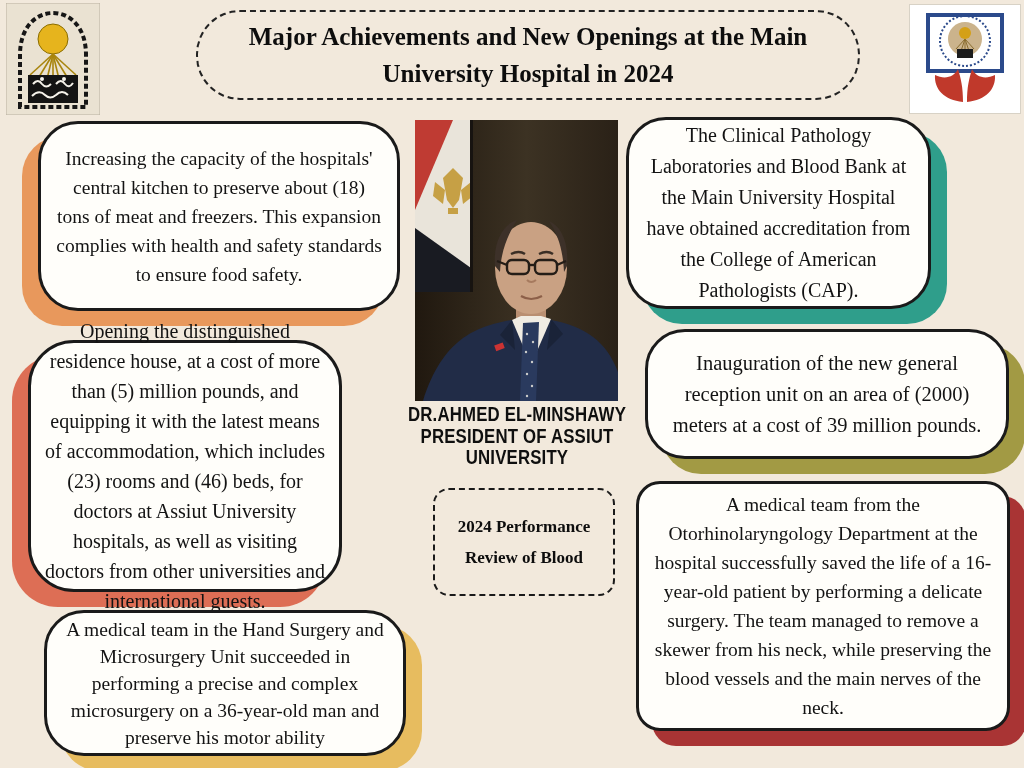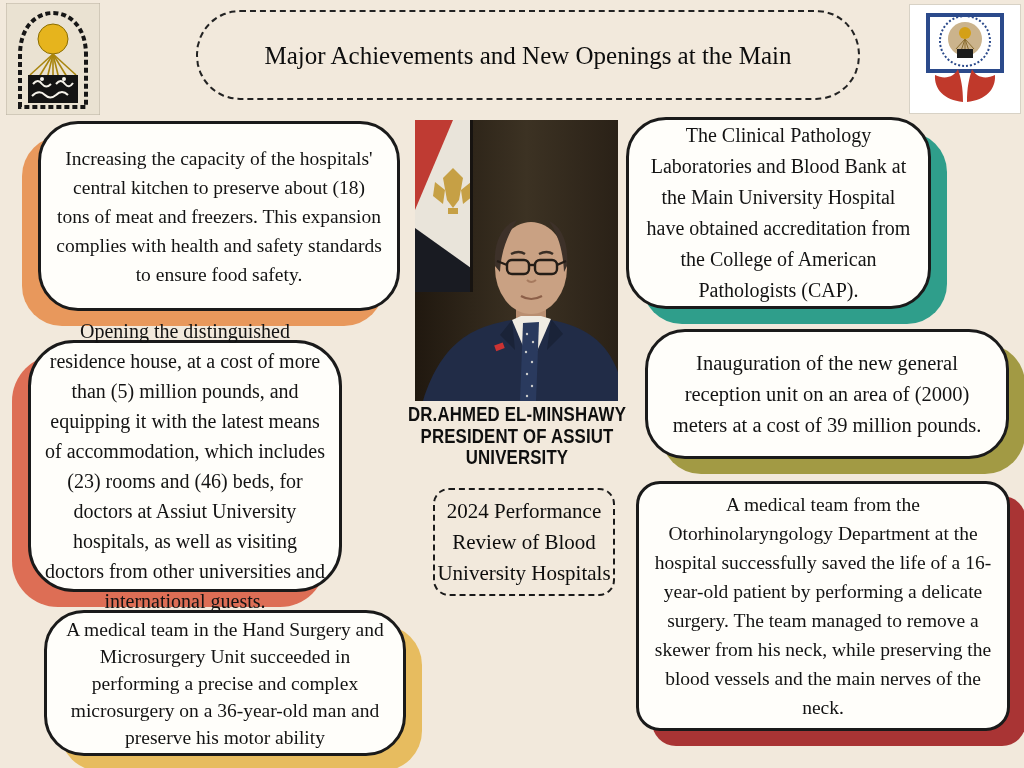--- a/index.html
+++ b/index.html
@@ -9,21 +9,21 @@
     font-family:"Liberation Serif", serif;color:#141414;
   }
   .abs{position:absolute;}
   
   .title-box{
     left:196px;top:10px;width:660px;height:86px;
     border:2px dashed #222;border-radius:44px;
     display:flex;flex-direction:column;align-items:center;justify-content:center;
     background:transparent;
   }
-  .title-line{font-weight:normal;font-size:25px;line-height:37px;text-align:center;color:#0d0d0d;}
+  .title-line{font-weight:bold;font-size:25px;line-height:37px;text-align:center;color:#0d0d0d;}
   
   .logo-left{left:6px;top:3px;width:94px;height:112px;}
   .logo-right{left:910px;top:5px;width:110px;height:108px;background:#ffffff;box-shadow:0 0 0 1px #d8d2c6;}
   
   .card{
     background:#fffefa;border:3px solid #1a1a1a;border-radius:40px;
     box-sizing:border-box;display:flex;align-items:center;justify-content:center;
     text-align:center;padding:8px 14px;color:#131313;
   }
   .card-l1{left:38px;top:121px;width:362px;height:190px;font-size:19.5px;line-height:29px;}
@@ -37,21 +37,21 @@
   .caption{
     left:382px;top:404px;width:270px;text-align:center;
     font-family:"Liberation Sans", sans-serif;font-weight:bold;
     font-size:20px;line-height:21.5px;color:#0f0f0f;
     transform:scaleX(0.84);letter-spacing:0.2px;
   }
   .review-box{
     left:433px;top:488px;width:178px;height:104px;
     border:2px dashed #1a1a1a;border-radius:16px;
     display:flex;flex-direction:column;align-items:center;justify-content:center;
-    font-weight:normal;font-size:21px;line-height:31px;text-align:center;color:#0d0d0d;
+    font-weight:bold;font-size:17px;line-height:31px;text-align:center;color:#0d0d0d;
   }
 </style>
 </head>
 <body style="background: rgb(242, 233, 220);">
 
 <svg class="abs logo-left" viewBox="0 0 94 112">
   <rect x="0" y="0" width="94" height="112" fill="#eae2d2" stroke="#b9b0a0" stroke-width="1"></rect>
   <path d="M14 104 L14 52 C14 24 30 10 47 10 C64 10 80 24 80 52 L80 104 Z" fill="none" stroke="#161616" stroke-width="4" stroke-dasharray="5 3"></path>
   <circle cx="47" cy="36" r="15" fill="#e6b41d" stroke="#8a6d00" stroke-width="1"></circle>
   <g stroke="#a8850e" stroke-width="1.6">
@@ -68,20 +68,21 @@
     <path d="M27 81 q5 -6 9 0 q4 5 9 0"></path>
     <path d="M50 81 q5 -6 9 0 q4 5 8 -1"></path>
     <path d="M26 93 q7 -7 13 -1 q5 5 11 0 q6 -6 12 0"></path>
     <circle cx="36" cy="76" r="1" fill="#f5f2ea"></circle>
       <circle cx="58" cy="76" r="1" fill="#f5f2ea"></circle>
   </g>
 </svg>
 
 <div class="abs title-box">
   <div class="title-line">Major Achievements and New Openings at the Main</div>
+  <div class="title-line">University Hospital in 2024</div>
 </div>
 
 <svg class="abs logo-right" viewBox="0 0 110 108">
   <rect x="0" y="0" width="110" height="108" fill="#ffffff"></rect>
   <rect x="18" y="10" width="74" height="56" fill="none" stroke="#2b4a8b" stroke-width="4"></rect>
   <circle cx="55" cy="36" r="25" fill="none" stroke="#2b4a8b" stroke-width="2" stroke-dasharray="2 2"></circle>
   <circle cx="55" cy="34" r="17" fill="#cbb38c"></circle>
   <circle cx="55" cy="28" r="6" fill="#d4a017"></circle>
   <g stroke="#8a6d2f" stroke-width="1">
     <line x1="55" y1="34" x2="46" y2="44"></line>
@@ -154,21 +155,20 @@
 
 <div class="abs caption">
   <div>DR.AHMED EL-MINSHAWY</div>
   <div>PRESIDENT OF ASSIUT</div>
   <div>UNIVERSITY</div>
 </div>
 
 <div class="abs review-box">
   <div>2024 Performance</div>
   <div>Review of Blood</div>
-  <div>University Hospitals</div>
 </div>
 
 <div class="abs card card-l1" style="box-shadow: rgb(232, 152, 92) -16px 15px 0px;">
   <span>Increasing the capacity of the hospitals' central kitchen to preserve about (18) tons of meat and freezers. This expansion complies with health and safety standards to ensure food safety.</span>
 </div>
 
 <div class="abs card card-l2" style="box-shadow: rgb(221, 110, 85) -16px 15px 0px;">
   <span>Opening the distinguished residence house, at a cost of more than (5) million pounds, and equipping it with the latest means of accommodation, which includes (23) rooms and (46) beds, for doctors at Assiut University hospitals, as well as visiting doctors from other universities and international guests.</span>
 </div>
 

